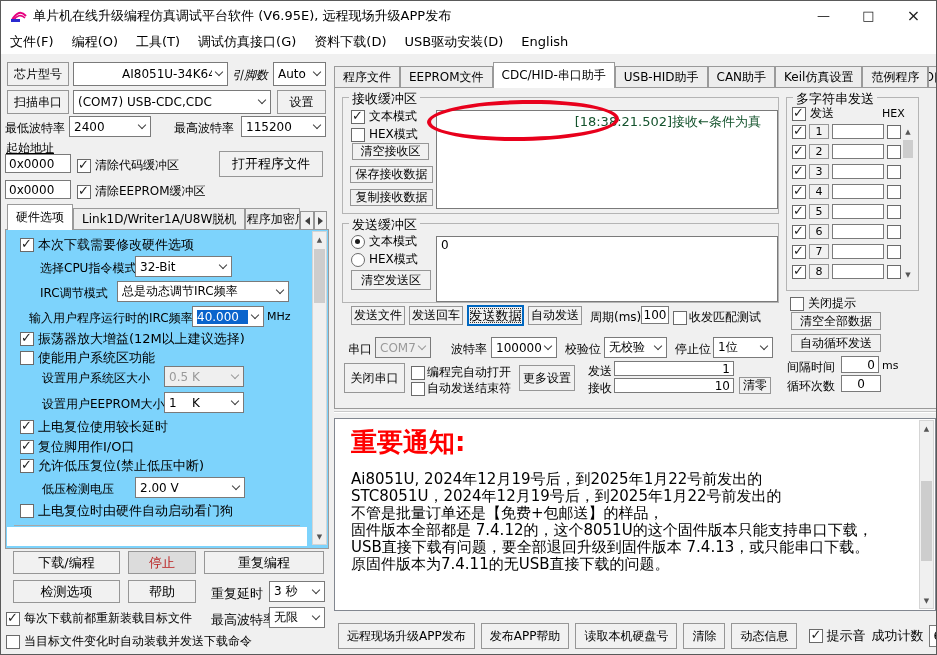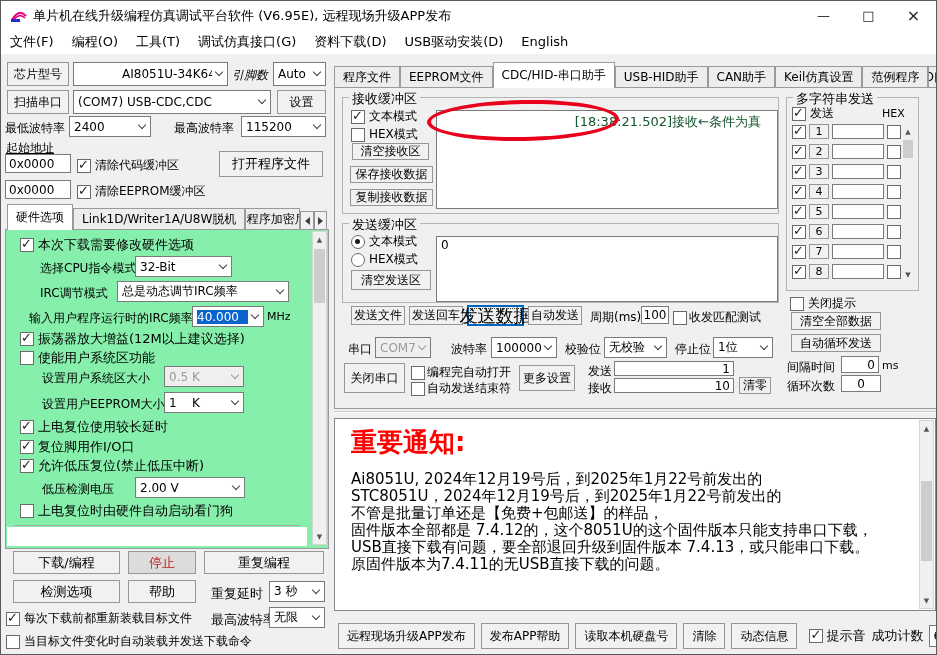--- a/index.html
+++ b/index.html
@@ -131,21 +131,21 @@
     <span class="tab">Link1D/Writer1A/U8W脱机</span>
     <span class="tab" style="max-width:64px;overflow:hidden;padding-right:0;">程序加密后</span>
     <span class="spin">
         <span class="tri left"></span>
       </span>
     <span class="spin">
         <span class="tri right"></span>
       </span>
   </div>
 
-  <div class="a" style="left:4px;top:228px;width:322px;height:318px;border:1px solid #9a9a9a;background:#86efac;">
+  <div class="a" style="left:4px;top:228px;width:322px;height:318px;border:1px solid #9a9a9a;background:#7dd3fc;">
     <div class="row" style="left:14px;top:6px;">
         <span class="cb checked"></span>
         <span>本次下载需要修改硬件选项</span>
       </div>
 
     <span class="a lbl" style="left:34px;top:30px;font-size:12px;">选择CPU指令模式</span>
     <div class="sel" style="left:129px;top:26px;width:97px;height:21px;">
         <span class="tx">32-Bit</span>
         <span class="ar"></span>
       </div>
@@ -370,21 +370,21 @@
         <span>HEX模式</span>
       </div>
     <div class="btn" style="left:8px;top:46px;width:80px;height:20px;font-size:12px;">清空发送区</div>
     <div class="txtarea" style="left:93px;top:12px;width:342px;height:66px;">
       <span style="display:block;padding:1px 4px;font-size:12px;">0</span>
     </div>
   </div>
 
   <div class="btn" style="left:350px;top:305px;width:54px;height:19px;font-size:12px;">发送文件</div>
   <div class="btn" style="left:408px;top:305px;width:54px;height:19px;font-size:12px;">发送回车</div>
-  <div class="btn focus" style="left:466px;top:304px;width:57px;height:21px;font-size:18px;">发送数据</div>
+  <div class="btn focus" style="left:466px;top:304px;width:57px;height:21px;font-size:13px;">发送数据</div>
   <div class="btn" style="left:527px;top:305px;width:54px;height:19px;font-size:12px;">自动发送</div>
   <span class="a lbl" style="left:589px;top:308px;font-size:12px;">周期(ms)</span>
   <div class="field c" style="left:640px;top:305px;width:28px;height:18px;">
       <span>100</span>
     </div>
   <div class="row" style="left:672px;top:308px;font-size:12px;gap:2px;">
       <span class="cb"></span>
       <span>收发匹配测试</span>
     </div>
 

